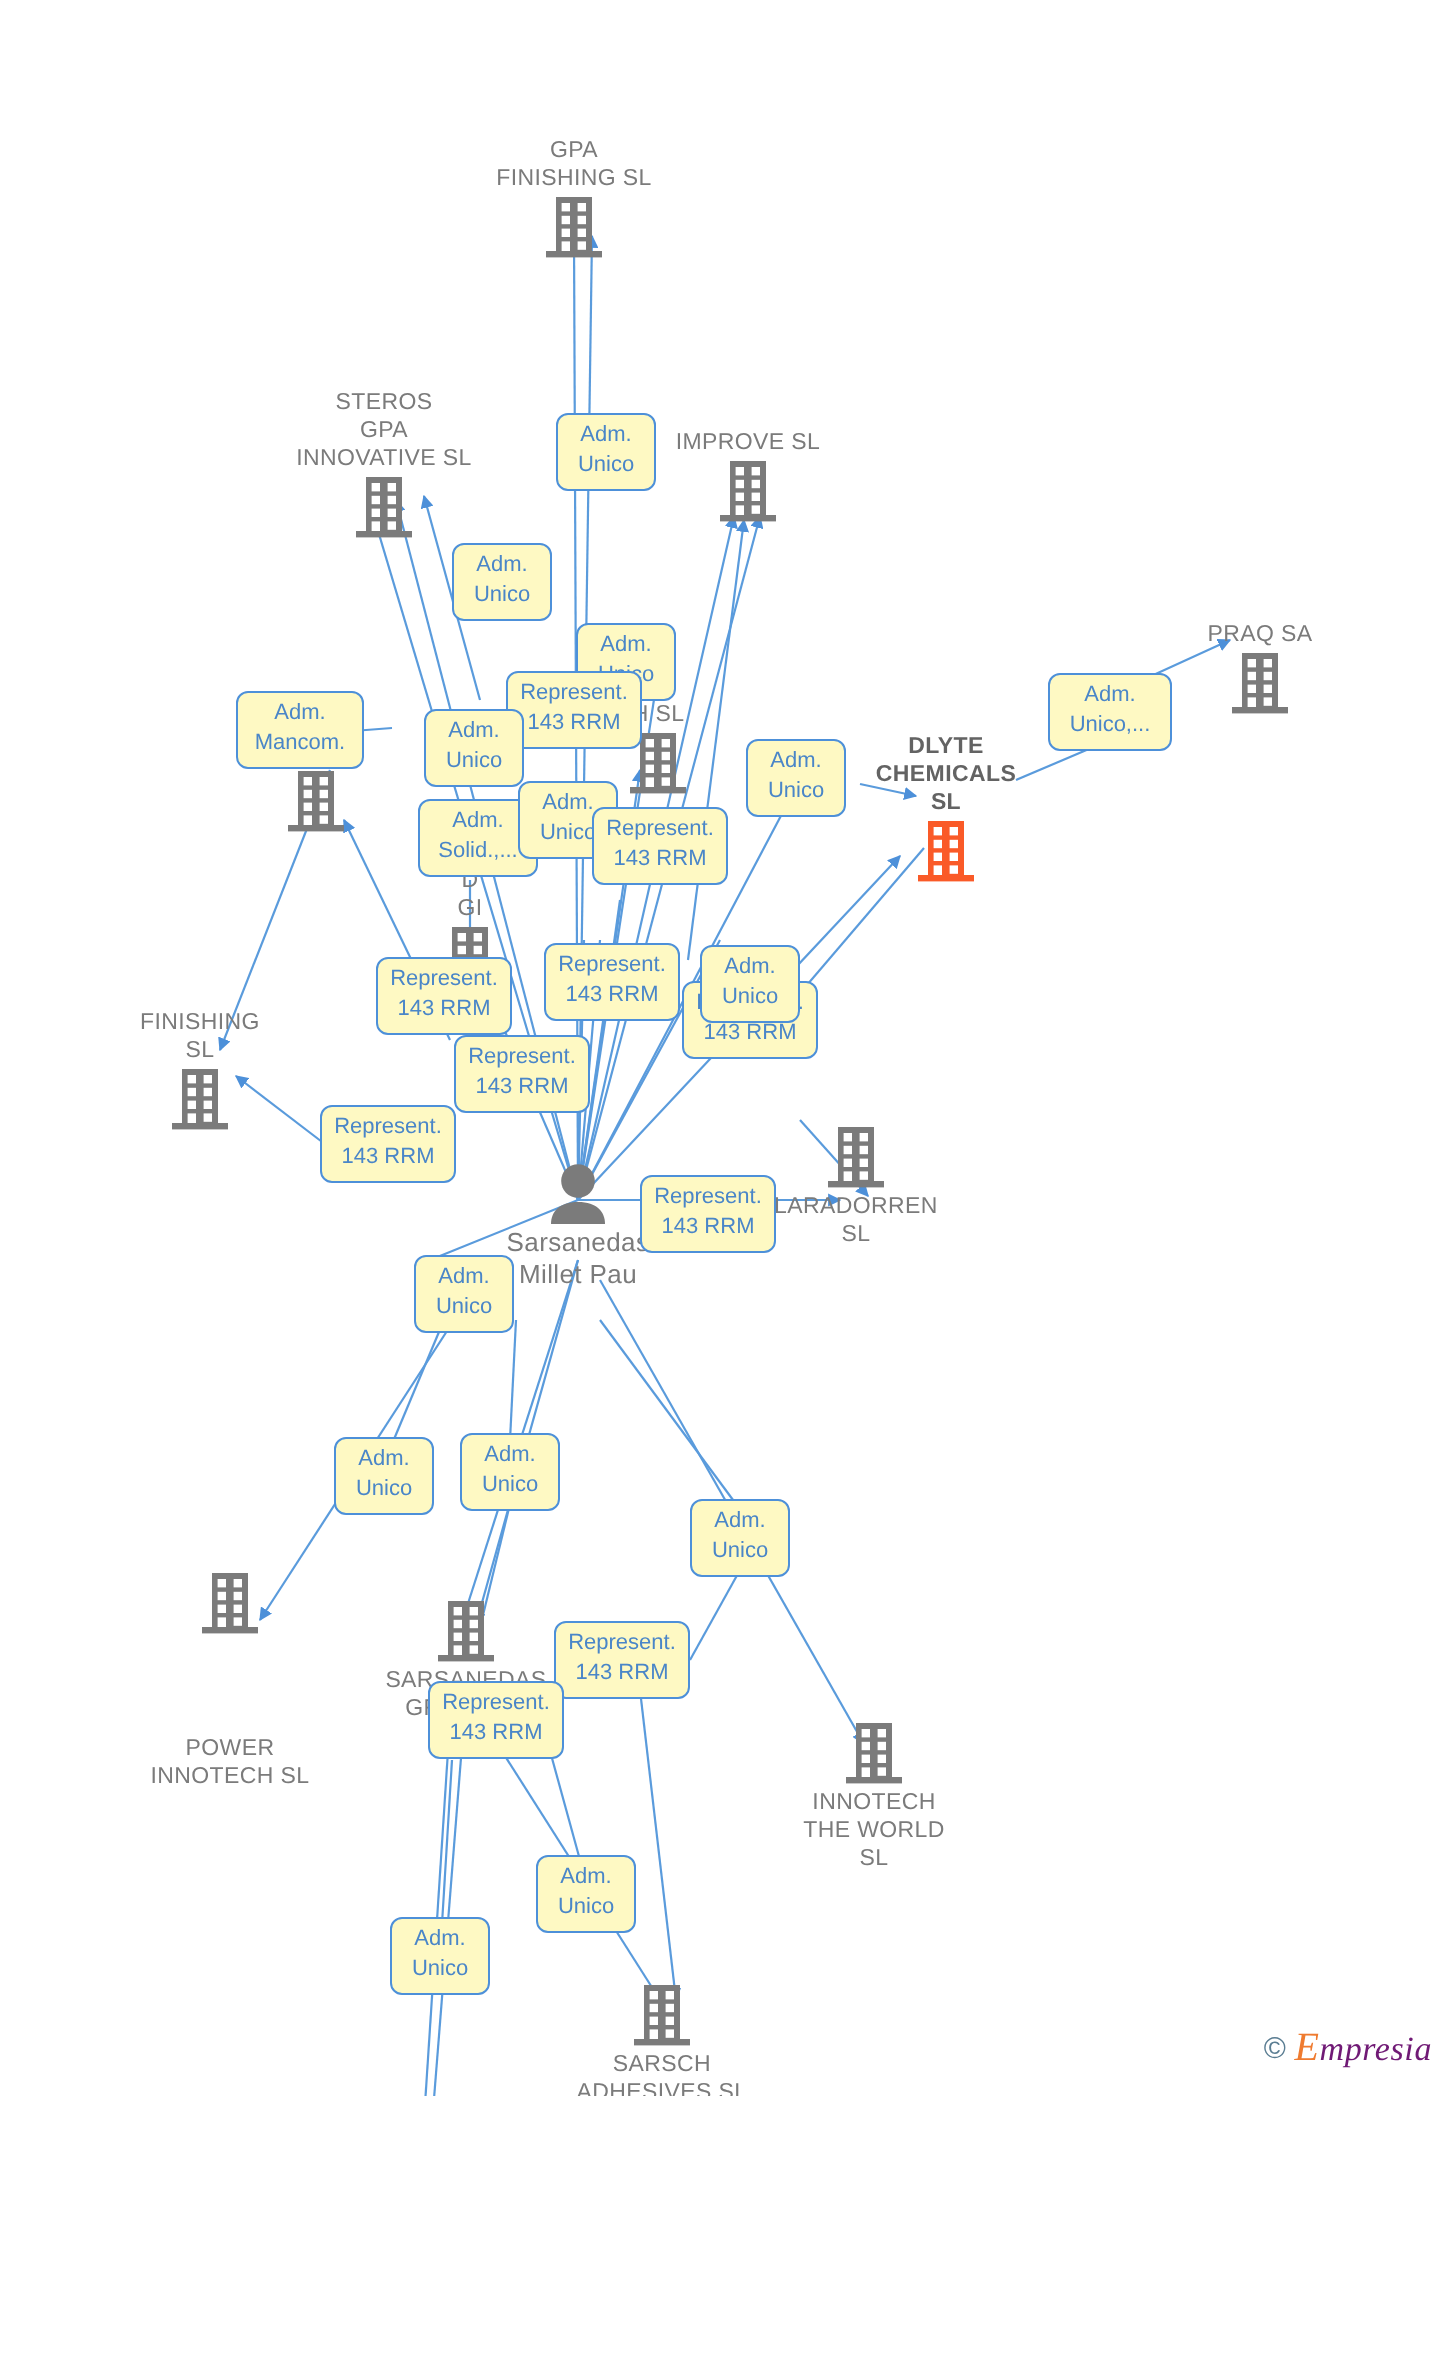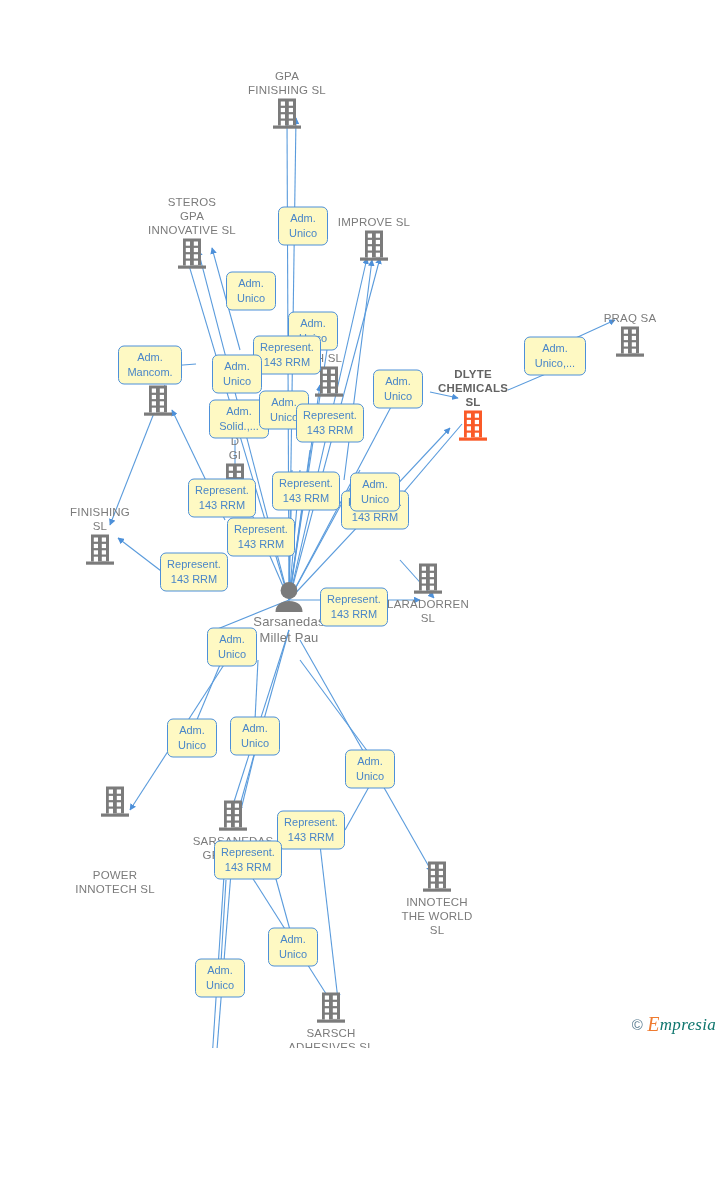--- a/index.html
+++ b/index.html
@@ -89,21 +89,21 @@
     margin-right: 4px;
   }
   .watermark .e {
     color: #ef7b30;
     font-style: italic;
     font-size: 20px;
     font-family: "Liberation Serif", serif;
   }
   .watermark .rest {
     font-style: italic;
-    color: #0f766e;
+    color: #701a75;
   }
 </style>
 </head>
 <body>
 
 <div id="canvas">
 
   <svg id="edges" viewBox="0 0 728 1180" xmlns="http://www.w3.org/2000/svg">
     <defs>
       <marker id="arrowblue" viewBox="0 0 10 10" refX="9" refY="5" markerWidth="6" markerHeight="6" orient="auto-start-reverse">

